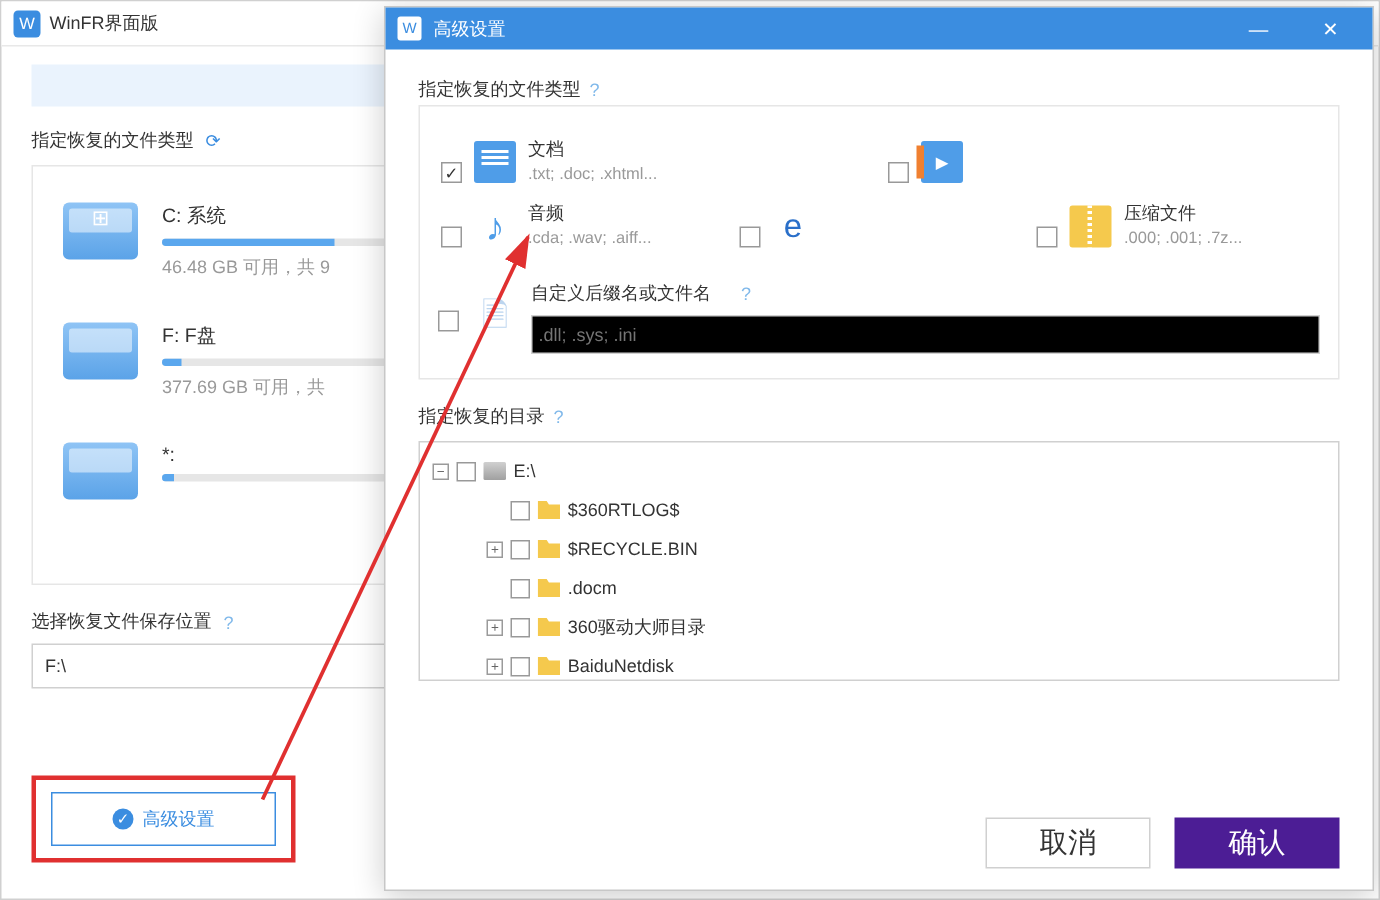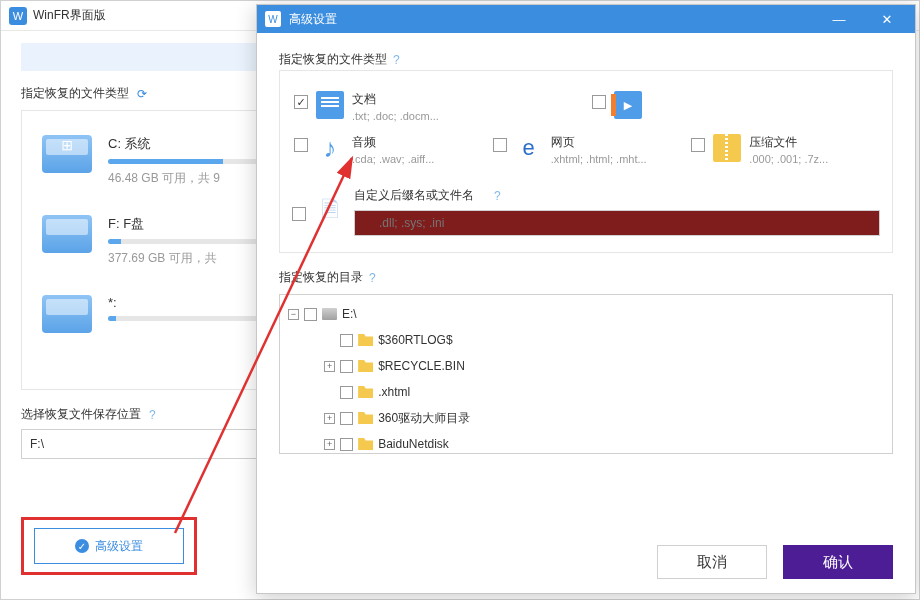--- a/index.html
+++ b/index.html
@@ -29,56 +29,56 @@
 .modal{position:absolute;top:4px;left:256px;width:660px;height:590px;background:#fff;border:1px solid #c7c7c7;box-shadow:0 4px 20px rgba(0,0,0,.2)}
 .modal-title{height:28px;background:#3b8de0;color:#fff;display:flex;align-items:center;padding:0 8px;gap:8px}
 .modal-title .logo{width:16px;height:16px;background:#fff;border-radius:2px;color:#3b8de0;display:flex;align-items:center;justify-content:center;font-size:10px}
 .modal-title .sp{flex:1}
 .win-ctrl{width:40px;text-align:center;color:#fff;font-size:13px;cursor:pointer}
 .modal-body{padding:18px 22px 14px}
 .sect-h{color:#333;font-size:13px;margin-bottom:2px;display:flex;align-items:center;gap:6px}
 .help-ico{color:#7fb8ea;font-size:12px}
 .type-grid{border:1px solid #e6e6e6;padding:14px 12px 16px}
 .type-row{display:flex;gap:8px}
-.type-cell{flex:1;display:flex;align-items:flex-start;gap:8px;padding:6px 2px}
+.type-cell{flex:1;display:flex;align-items:flex-end;gap:8px;padding:6px 2px}
 .cb{width:14px;height:14px;border:1px solid #999;background:#fff;margin-top:4px;flex-shrink:0;display:flex;align-items:center;justify-content:center;cursor:pointer}
 .cb.on::after{content:"✓";color:#333;font-size:11px}
 .tico{width:28px;height:28px;flex-shrink:0;display:flex;align-items:center;justify-content:center;font-size:20px}
 .doc-ico{background:#4f9de8;border-radius:2px;position:relative}
 .doc-ico::before{content:"";position:absolute;left:5px;top:6px;right:5px;border-top:2px solid #fff;box-shadow:0 4px 0 #fff,0 8px 0 #fff}
 .img-ico{background:linear-gradient(135deg,#6ec5f0 50%,#7fd67f 50%);border-radius:2px;position:relative}
 .img-ico::after{content:"";position:absolute;top:4px;right:5px;width:5px;height:5px;background:#ffd24d;border-radius:50%}
 .vid-ico{position:relative}
 .vid-ico::before{content:"▶";color:#fff;position:absolute;inset:0;display:flex;align-items:center;justify-content:center;background:#4f9de8;border-radius:2px;font-size:11px}
 .vid-ico::after{content:"";position:absolute;left:-3px;top:3px;width:5px;height:22px;background:#f08030}
 .aud-ico{color:#4f9de8;font-size:26px}
 .web-ico{color:#2a6fc9;font-size:22px}
 .zip-ico{background:#f5c94d;border-radius:2px;position:relative}
 .zip-ico::after{content:"";position:absolute;left:12px;top:0;width:3px;height:100%;background:repeating-linear-gradient(#fff 0 2px,#f5c94d 2px 4px)}
 .type-txt{min-width:0}
 .type-name{color:#333;font-size:12px;margin-bottom:2px}
 .type-exts{color:#999;font-size:11px;white-space:nowrap;overflow:hidden;text-overflow:ellipsis}
 .custom-row{display:flex;align-items:center;gap:10px;margin-top:14px;padding-top:2px}
 .custom-ico{width:28px;height:28px;color:#bcd5ef;font-size:22px;display:flex;align-items:center;justify-content:center}
 .cust-label{color:#333;font-size:12px;display:flex;align-items:center;gap:20px;margin-bottom:6px}
-.cust-input{width:100%;height:26px;border:1px solid #d0d0d0;background:#7f1d1d;padding:0 24px;color:#aaa}
+.cust-input{width:100%;height:26px;border:1px solid #d0d0d0;background:#000000;padding:0 4px;color:#aaa}
 .sect-h2{margin:16px 0 8px;color:#333;font-size:13px;display:flex;align-items:center;gap:6px}
 .tree-box{border:1px solid #d0d0d0;height:160px;padding:6px 4px 6px 8px;overflow:auto;position:relative}
 .tree-box::-webkit-scrollbar{width:16px}
 .tree-box::-webkit-scrollbar-track{background:#f0f0f0;border-left:1px solid #dcdcdc}
 .tree-box::-webkit-scrollbar-thumb{background:#c7c7c7;border:3px solid #f0f0f0}
 .tnode{display:flex;align-items:center;gap:5px;height:26px;color:#333}
 .twist{width:11px;height:11px;border:1px solid #9a9a9a;display:flex;align-items:center;justify-content:center;font-size:9px;color:#666;cursor:pointer;line-height:1}
 .twist.blank{border:none}
 .tline{color:#bbb;font-family:monospace;letter-spacing:-1px}
 .tcb{width:13px;height:13px;border:1px solid #999;cursor:pointer}
 .fico{width:15px;height:12px;background:#f5c94d;clip-path:polygon(0 0,40% 0,50% 20%,100% 20%,100% 100%,0 100%)}
 .dico{width:15px;height:12px;background:linear-gradient(#d0d0d0,#a0a0a0);border-radius:1px}
 .modal-footer{position:absolute;bottom:14px;right:22px;display:flex;gap:16px}
-.mbtn{width:110px;height:34px;display:flex;align-items:center;justify-content:center;cursor:pointer;font-size:15px}
+.mbtn{width:110px;height:34px;display:flex;align-items:center;justify-content:center;cursor:pointer;font-size:19px}
 .mbtn.cancel{border:1px solid #d0d0d0;background:#fff;color:#333}
 .mbtn.ok{background:#4c1d95;color:#fff}
 .arrow-svg{position:absolute;top:0;left:0;pointer-events:none}
 </style>
 </head>
 <body>
 
 <div class="main-window">
   <div class="main-title">
     <div class="logo">W</div>
@@ -149,44 +149,40 @@
       <span>指定恢复的文件类型</span>
       <span class="help-ico">?</span>
     </div>
     <div class="type-grid">
       <div class="type-row" id="row1">
           <div class="type-cell">
             <div class="cb on"></div>
             <div class="tico doc-ico"></div>
             <div class="type-txt">
               <div class="type-name">文档</div>
-              <div class="type-exts">.txt; .doc; .docm...</div>
+              <div class="type-exts">.txt; .doc; .xhtml...</div>
             </div>
           </div>
           <div class="type-cell">
             <div class="cb "></div>
             <div class="tico vid-ico"></div>
           </div>
         </div>
       <div class="type-row" id="row2">
           <div class="type-cell">
             <div class="cb "></div>
             <div class="tico aud-ico">♪</div>
             <div class="type-txt">
               <div class="type-name">音频</div>
               <div class="type-exts">.cda; .wav; .aiff...</div>
             </div>
           </div>
           <div class="type-cell">
             <div class="cb "></div>
             <div class="tico web-ico">e</div>
-            <div class="type-txt">
-              <div class="type-name">网页</div>
-              <div class="type-exts">.xhtml; .html; .mht...</div>
-            </div>
           </div>
           <div class="type-cell">
             <div class="cb "></div>
             <div class="tico zip-ico"></div>
             <div class="type-txt">
               <div class="type-name">压缩文件</div>
               <div class="type-exts">.000; .001; .7z...</div>
             </div>
           </div>
         </div>
@@ -225,21 +221,21 @@
           <span class="twist">+</span>
           <span class="tcb"></span>
           <span class="fico"></span>
           <span>$RECYCLE.BIN</span>
         </div>
         <div class="tnode">
           <span class="tline">&nbsp;&nbsp;&nbsp;&nbsp;&nbsp;</span>
           <span class="twist blank"></span>
           <span class="tcb"></span>
           <span class="fico"></span>
-          <span>.xhtml</span>
+          <span>.docm</span>
         </div>
         <div class="tnode">
           <span class="tline">&nbsp;&nbsp;&nbsp;&nbsp;&nbsp;</span>
           <span class="twist">+</span>
           <span class="tcb"></span>
           <span class="fico"></span>
           <span>360驱动大师目录</span>
         </div>
         <div class="tnode">
           <span class="tline">&nbsp;&nbsp;&nbsp;&nbsp;&nbsp;</span>

